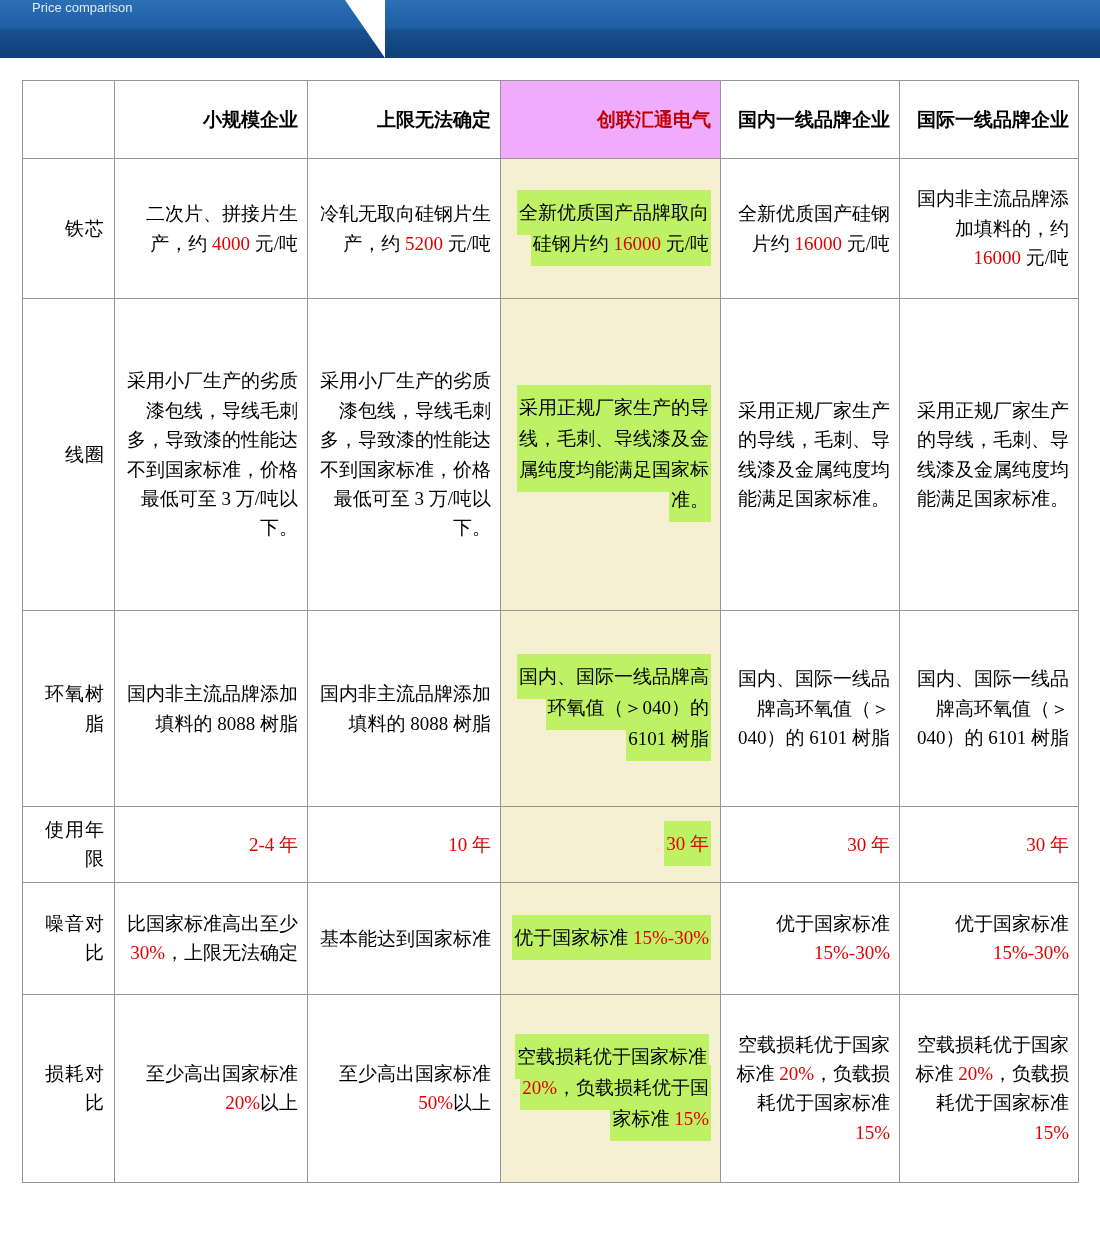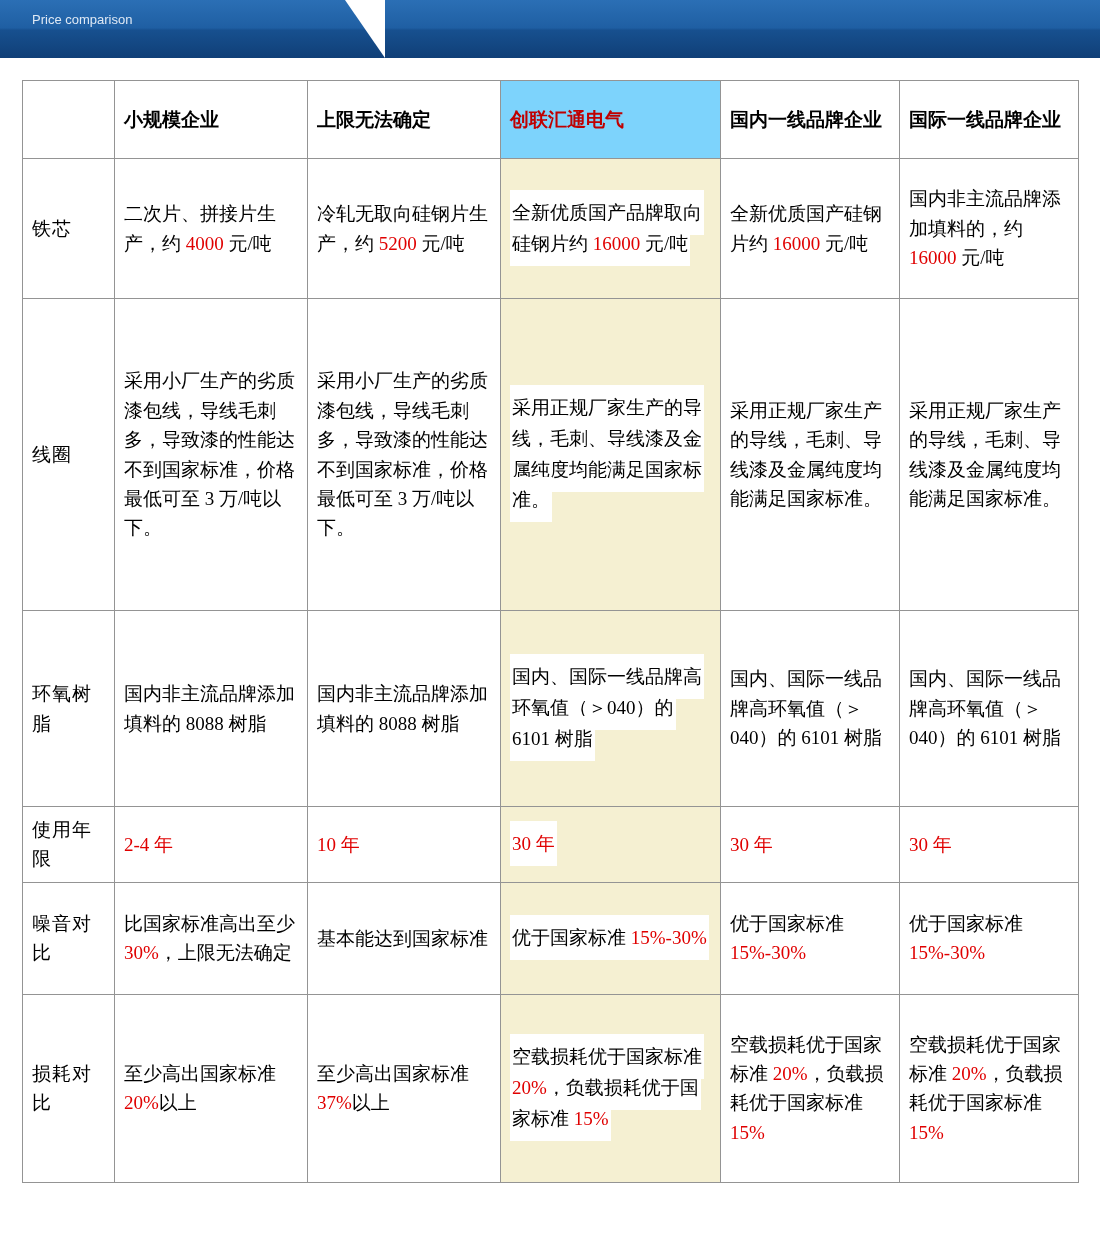--- a/index.html
+++ b/index.html
@@ -47,39 +47,39 @@
     color: #ffffff;
     letter-spacing: 1px;
     line-height: 58px;
   }
   .banner-sub {
     font-family: "Liberation Sans", "DejaVu Sans", sans-serif;
     font-size: 13px;
     color: #dfe9f5;
     margin-left: 6px;
     position: relative;
-    top: 12px;
+    top: 0;
   }
 
   
   .table-wrap {
     padding: 22px 22px 0 22px;
     box-sizing: border-box;
     width: 1100px;
   }
   table.cmp {
     border-collapse: collapse;
     width: 1056px;
     table-layout: fixed;
     background: #fff;
   }
   table.cmp td, table.cmp th {
     border: 1px solid #949494;
     vertical-align: middle;
-    text-align: left;
+    text-align: right;
     padding: 8px 9px;
     font-size: 19px;
     line-height: 1.55;
     box-sizing: border-box;
   }
   col.rowlabel { width: 92px; }
   col.c1 { width: 193px; }
   col.c2 { width: 193px; }
   col.c3 { width: 220px; }
   col.c4 { width: 179px; }
@@ -98,24 +98,24 @@
     font-weight: normal;
     font-size: 21px;
     letter-spacing: 1px;
     padding: 6px 4px;
   }
   .hl-col {
     background: #f5f0d2;
   }
   .hl-head {
     color: #c00000;
-    background: #7dd3fc;
+    background: #f0abfc;
   }
   .hl-text {
-    background: #ffffff;
+    background: #bef264;
     display: inline;
     box-decoration-break: clone;
     -webkit-box-decoration-break: clone;
     padding: 12px 2px;
     line-height: 1.62;
   }
   .red { color: #e00000; }
   .cellbody { display: block; }
 
   
@@ -235,21 +235,21 @@
           <td>
             <span class="cellbody"><span>优于国家标准 </span><span class="red">15%-30%</span></span>
           </td>
         </tr>
         <tr class="r-sunhao">
           <td class="rowlabel-cell">损耗对比</td>
           <td>
             <span class="cellbody"><span>至少高出国家标准 </span><span class="red">20%</span><span>以上</span></span>
           </td>
           <td>
-            <span class="cellbody"><span>至少高出国家标准 </span><span class="red">37%</span><span>以上</span></span>
+            <span class="cellbody"><span>至少高出国家标准 </span><span class="red">50%</span><span>以上</span></span>
           </td>
           <td class="hl-col"><span class="hl-text"><span>空载损耗优于国家标准 </span><span class="red">20%</span><span>，负载损耗优于国家标准 </span><span class="red">15%</span></span></td>
           <td>
             <span class="cellbody"><span>空载损耗优于国家标准 </span><span class="red">20%</span><span>，负载损耗优于国家标准 </span><span class="red">15%</span></span>
           </td>
           <td>
             <span class="cellbody"><span>空载损耗优于国家标准 </span><span class="red">20%</span><span>，负载损耗优于国家标准 </span><span class="red">15%</span></span>
           </td>
         </tr>
       </tbody>

